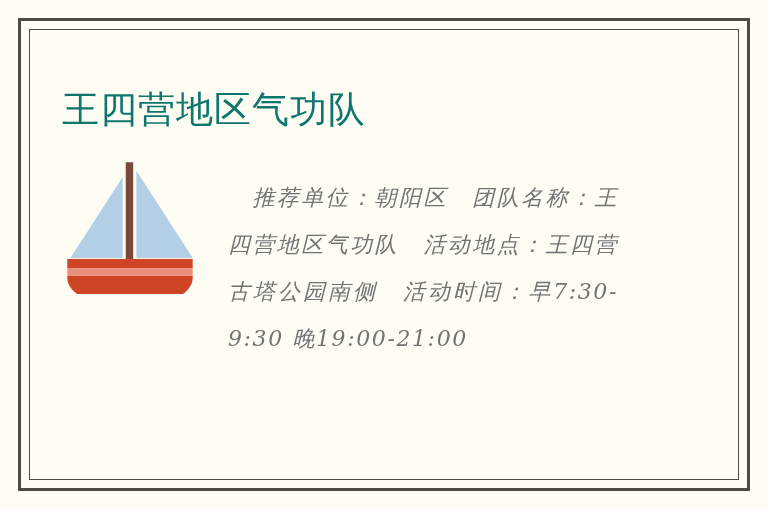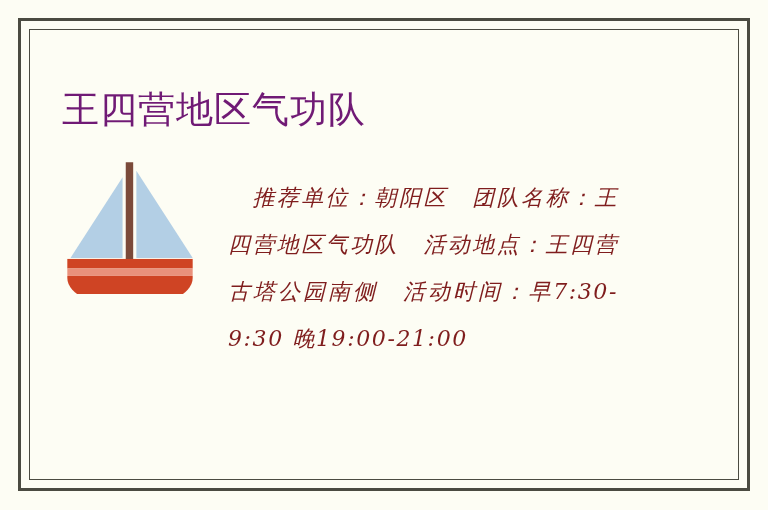--- a/index.html
+++ b/index.html
@@ -54,21 +54,21 @@
     box-sizing: border-box;
   }
 
   .page-title {
     position: absolute;
     left: 62px;
     top: 62px;
     font-size: 37px;
     line-height: 46px;
     letter-spacing: 1px;
-    color: #701a75;
+    color: #0f766e;
     font-weight: 400;
     white-space: nowrap;
     font-family: "Liberation Sans", "DejaVu Sans", sans-serif;
   }
 
   .body-area {
     position: absolute;
     left: 62px;
     top: 152px;
     width: 620px;
@@ -87,21 +87,21 @@
     height: 136px;
   }
 
   .info-paragraph {
     position: absolute;
     left: 166px;
     top: 0px;
     width: 390px;
     font-size: 22px;
     line-height: 47px;
-    color: #7f1d1d;
+    color: #737373;
     letter-spacing: 1.6px;
     text-align: justify;
     text-justify: inter-character;
     font-family: "DejaVu Serif", "Liberation Serif", serif;
     font-style: italic;
     font-weight: 400;
     word-break: break-all;
   }
 </style>
 </head>

